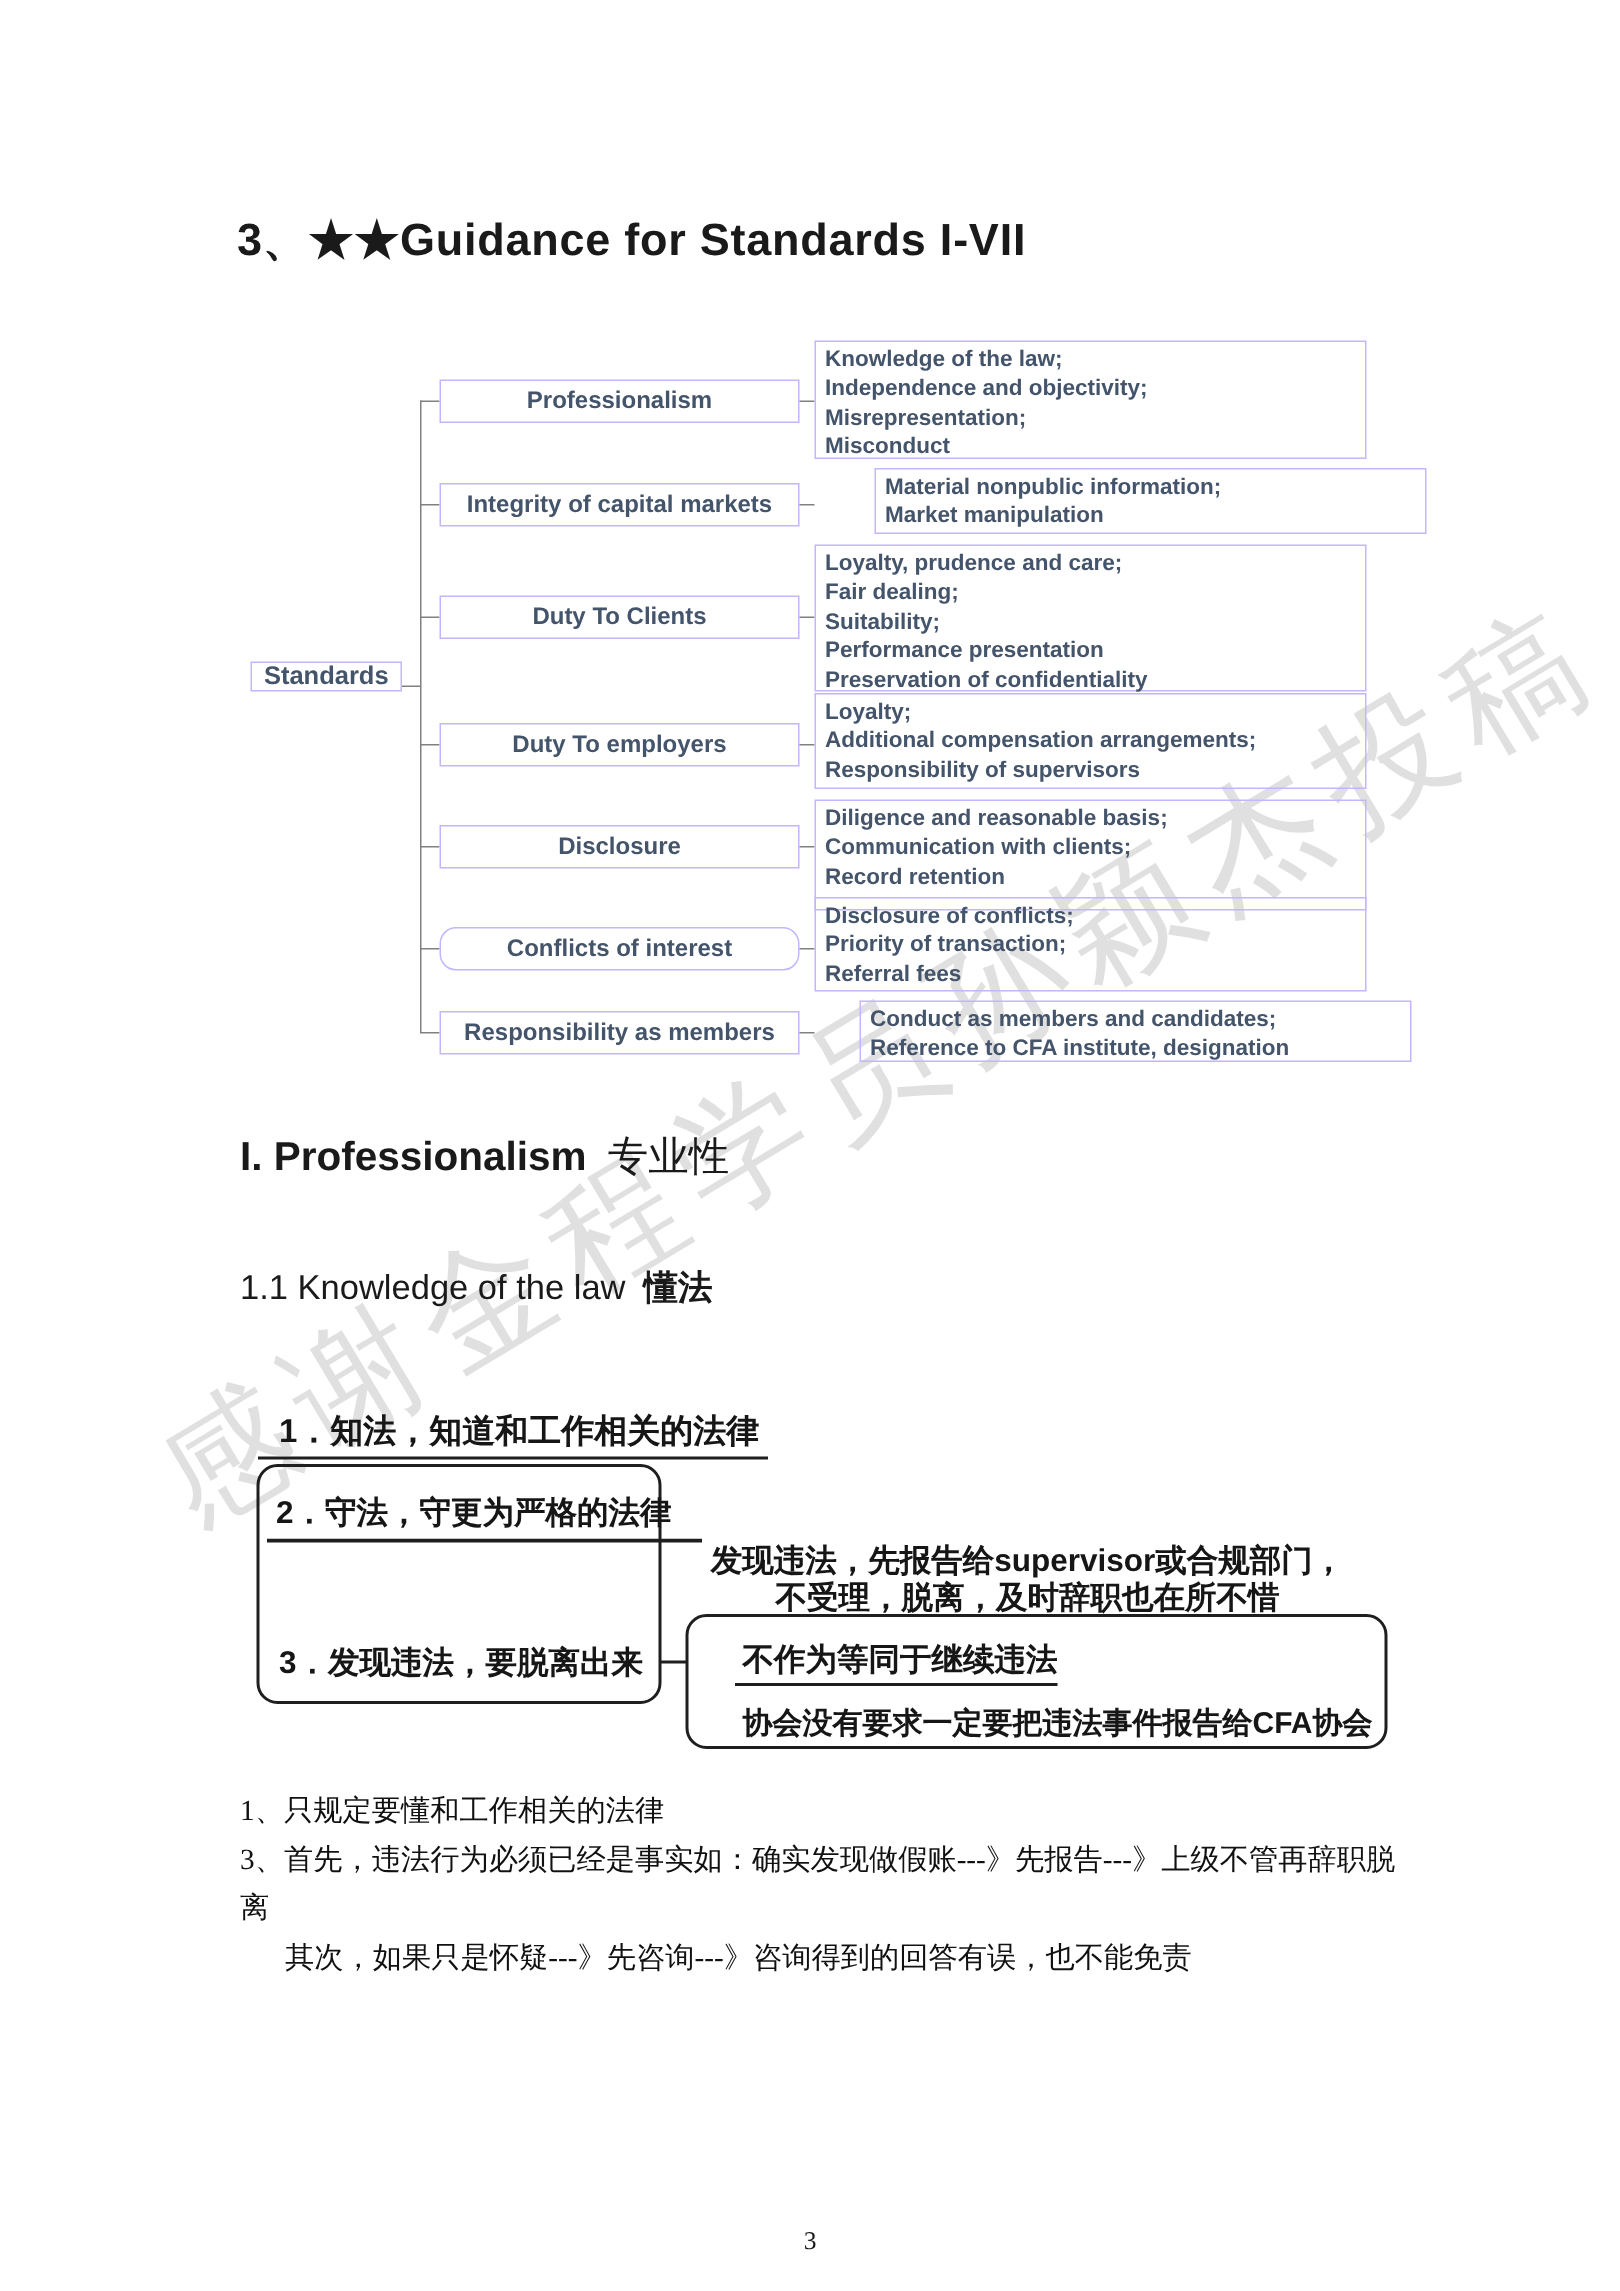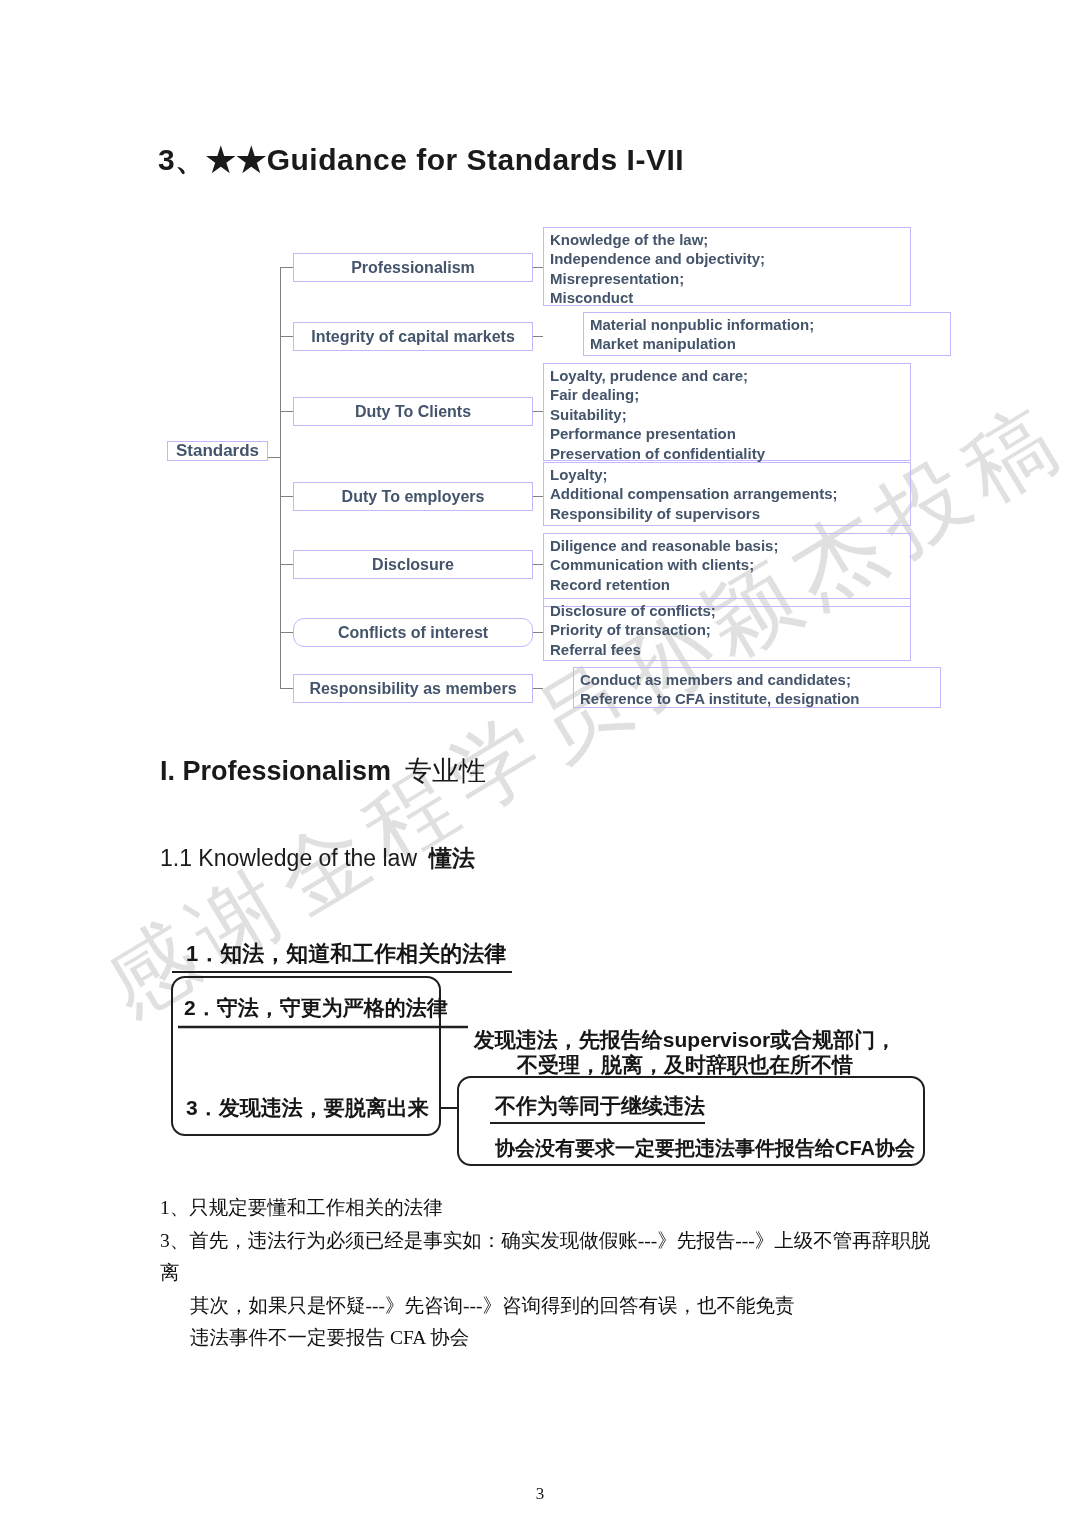--- a/index.html
+++ b/index.html
@@ -147,18 +147,17 @@
     <text x="345" y="188" font-size="21">不作为等同于继续违法</text>
     <path class="stroke" stroke-width="2" d="M340,198 H555"></path>
     <text x="345" y="230" font-size="20">协会没有要求一定要把违法事件报告给CFA协会</text>
   </svg>
 
   <div class="abs" id="notes">
     <div>1、只规定要懂和工作相关的法律</div>
     <div>3、首先，违法行为必须已经是事实如：确实发现做假账---》先报告---》上级不管再辞职脱</div>
     <div>离</div>
     <div class="indent">其次，如果只是怀疑---》先咨询---》咨询得到的回答有误，也不能免责</div>
-    <div class="indent">违法事件不一定要报告 CFA 协会</div>
   </div>
 
   <div class="abs" id="page-number">3</div>
 
 </div>
 
 </body></html>

